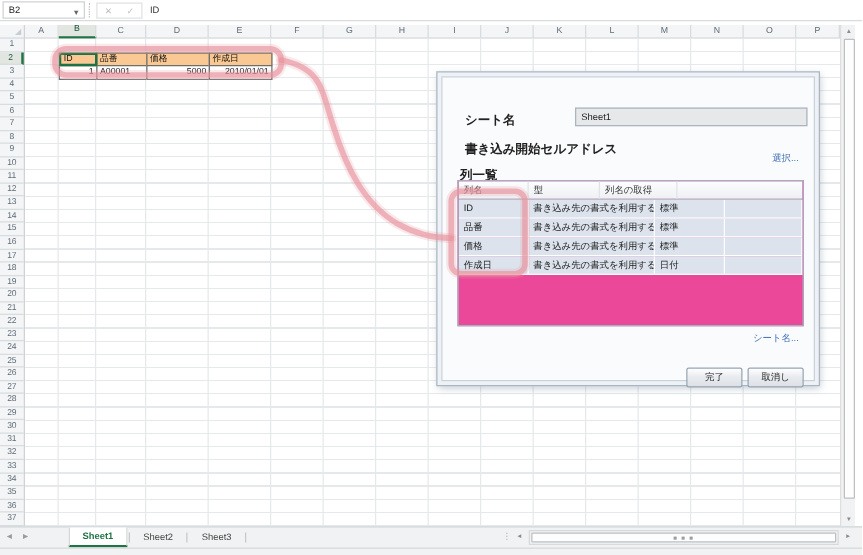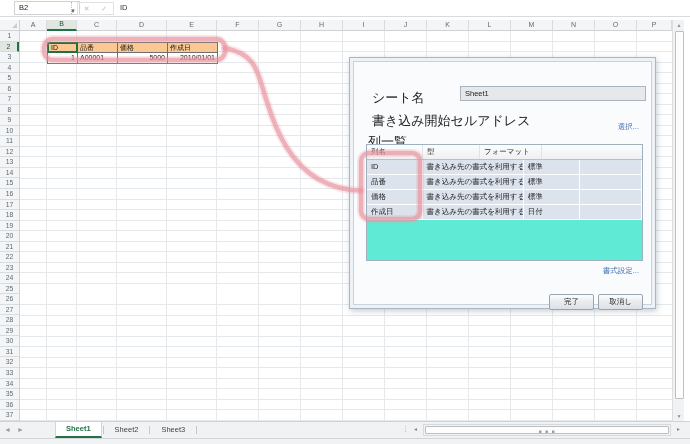--- a/index.html
+++ b/index.html
@@ -2,21 +2,21 @@
 <html><head>
 <meta charset="utf-8">
 <style>
   * { margin:0; padding:0; box-sizing:border-box; }
   html,body { width:690px; height:444px; }
   body { font-family:"Liberation Sans","DejaVu Sans",sans-serif; background:#fff; }
   .app { position:relative; width:690px; height:444px; overflow:hidden; background:#fff; }
 
   
   .formula-bar { position:absolute; left:0; top:0; width:690px; height:17px; background:#fff; border-bottom:1px solid #d9dbdd; }
-  .name-box { position:absolute; left:14px; top:1px; width:66px; height:14px; border:1px solid #cfd2d6; background:#fff; font-size:7.5px; line-height:12px; padding-left:4px; color:#222; }
+  .name-box { position:absolute; left:2px; top:1px; width:66px; height:14px; border:1px solid #cfd2d6; background:#fff; font-size:7.5px; line-height:12px; padding-left:4px; color:#222; }
   .name-box .dd { position:absolute; right:3px; top:3px; font-size:6px; color:#666; }
   .fb-sep { position:absolute; left:71px; top:2px; height:12px; border-left:1px dotted #b9bcc0; }
   .fx-group { position:absolute; left:77px; top:2px; width:37px; height:13px; border:1px solid #e0e2e4; display:flex; align-items:center; justify-content:space-around; color:#b9bcc0; font-size:7px; }
   .formula-text { position:absolute; left:120px; top:3px; font-size:7.5px; color:#333; }
 
   
   .corner { position:absolute; left:0; top:20px; width:20px; height:11px; background:#f4f5f6; border-right:1px solid #cfd3d6; border-bottom:1px solid #cfd3d6; }
   .corner-tri { position:absolute; right:2px; bottom:2px; width:0; height:0; border-left:5px solid transparent; border-bottom:5px solid #c9cdd1; }
   .col-headers { position:absolute; left:20px; top:20px; width:652px; height:11px; display:flex; background:#f4f5f6; border-bottom:1px solid #cfd3d6; }
   .col-h { height:11px; font-size:7px; color:#5f6b76; text-align:center; line-height:10px; border-right:1px solid #d8dcde; }
@@ -53,24 +53,24 @@
   .hscroll-track { position:absolute; left:423px; top:2px; width:248px; height:12px; background:#f1f2f3; border:1px solid #d7dadc; }
   .hscroll-thumb { position:absolute; left:1px; top:1px; width:244px; height:8px; background:#fdfdfd; border:1px solid #bcc0c3; border-radius:1px; }
   .hscroll-grip { position:absolute; left:50%; top:1px; transform:translateX(-50%); font-size:5px; color:#9a9da0; letter-spacing:1px; }
   .statusbar { position:absolute; left:0; top:438px; width:690px; height:6px; background:#f1f2f3; border-top:1px solid #d4d7d9; }
 
   
   .dialog { position:absolute; left:349px; top:57px; width:307px; height:252px; background:#eef2f6; border:1px solid #a9b6c2; box-shadow:1px 2px 6px rgba(90,110,130,.35); z-index:5; }
   .dialog-inner { position:absolute; left:3px; top:3px; right:3px; bottom:3px; background:#fafbfc; border:1px solid #c9d2da; }
   .dlg-title { position:absolute; left:4px; top:4px; right:4px; height:18px; border-bottom:1px solid #d7dce1; font-size:8px; color:#222; line-height:17px; padding-left:20px; }
   .dlg-title-icon { position:absolute; left:7px; top:8px; }
-  .dlg-label { position:absolute; font-size:13px; color:#222; }
+  .dlg-label { position:absolute; font-size:10px; color:#222;font-weight:bold; }
   .dlg-input { position:absolute; left:106px; width:186px; height:15px; background:#e7e8e9; border:1px solid #abb5bf; font-size:7.5px; line-height:13px; padding-left:4px; color:#222; }
   .dlg-link { position:absolute; right:15px; font-size:7.5px; color:#3E6DB5; }
-  .dlg-table { position:absolute; left:15px; top:85px; width:277px; height:117px; border:1px solid #9fb0c0; background:#5eead4; overflow:hidden; }
+  .dlg-table { position:absolute; left:15px; top:85px; width:277px; height:117px; border:1px solid #9fb0c0; background:#ec4899; overflow:hidden; }
   .dlg-thead { display:flex; height:15px; background:linear-gradient(#fcfdfe,#eef0f3); border-bottom:1px solid #b8c0ca; }
   .dlg-th { font-size:7.5px; color:#333; line-height:14px; padding-left:4px; border-right:1px solid #e0e3e8; overflow:hidden; white-space:nowrap; }
   .drow { display:flex; height:15px; background:#dce3ed; border-bottom:1px solid #fff; }
   .dcell { font-size:7.5px; color:#222; line-height:14px; padding-left:4px; border-right:1px solid rgba(255,255,255,.9); overflow:hidden; white-space:nowrap; }
   .dlg-btn { position:absolute; top:232px; width:45px; height:16px; background:linear-gradient(#fefefe,#e9ecef 45%,#dde1e6); border:1px solid #97a5b2; border-radius:2px; font-size:7.5px; color:#222; text-align:center; line-height:14px; }
 
   
   .annotation { position:absolute; left:0; top:0; width:690px; height:444px; pointer-events:none; z-index:9; }
 </style>
 </head>
@@ -214,21 +214,21 @@
       <div class="dlg-label" style="left:18px; top:50px;">書き込み開始セルアドレス</div>
 
       <div class="dlg-link" style="top:60px; right:12px;">選択...</div>
 
       <div class="dlg-label" style="left:14px; top:71px;">列一覧</div>
 
       <div class="dlg-table" style="left:12px; top:82px;" id="dlgTable">
           <div class="dlg-thead">
             <div class="dlg-th" style="width: 56px;">列名</div>
             <div class="dlg-th" style="width: 57px;">型</div>
-            <div class="dlg-th" style="width: 62px;">フォーマット</div>
+            <div class="dlg-th" style="width: 62px;">列名の取得</div>
           </div>
           <div class="drow">
             <div class="dcell" style="width: 56px;">ID</div>
             <div class="dcell" style="width: 102px;">書き込み先の書式を利用する</div>
             <div class="dcell" style="width: 57px;">標準</div>
             <div class="dcell" style="width: 62px;"></div>
           </div>
           <div class="drow">
             <div class="dcell" style="width: 56px;">品番</div>
             <div class="dcell" style="width: 102px;">書き込み先の書式を利用する</div>
@@ -242,21 +242,21 @@
             <div class="dcell" style="width: 62px;"></div>
           </div>
           <div class="drow">
             <div class="dcell" style="width: 56px;">作成日</div>
             <div class="dcell" style="width: 102px;">書き込み先の書式を利用する</div>
             <div class="dcell" style="width: 57px;">日付</div>
             <div class="dcell" style="width: 62px;"></div>
           </div>
         </div>
 
-      <div class="dlg-link" style="top:204px; right:12px;">書式設定...</div>
+      <div class="dlg-link" style="top:204px; right:12px;">シート名...</div>
 
       <div class="dlg-btn" style="left:195px;">完了</div>
       <div class="dlg-btn" style="left:244px;">取消し</div>
     </div>
   </div>
 
   <svg class="annotation" viewBox="0 0 690 444">
     <g fill="none" stroke="#E8949E" stroke-linecap="round">
       <rect x="44" y="39" width="181" height="21" rx="9" stroke-width="8" opacity="0.22"></rect>
       <rect x="44" y="39" width="181" height="21" rx="9" stroke-width="4.5" opacity="0.65"></rect>

